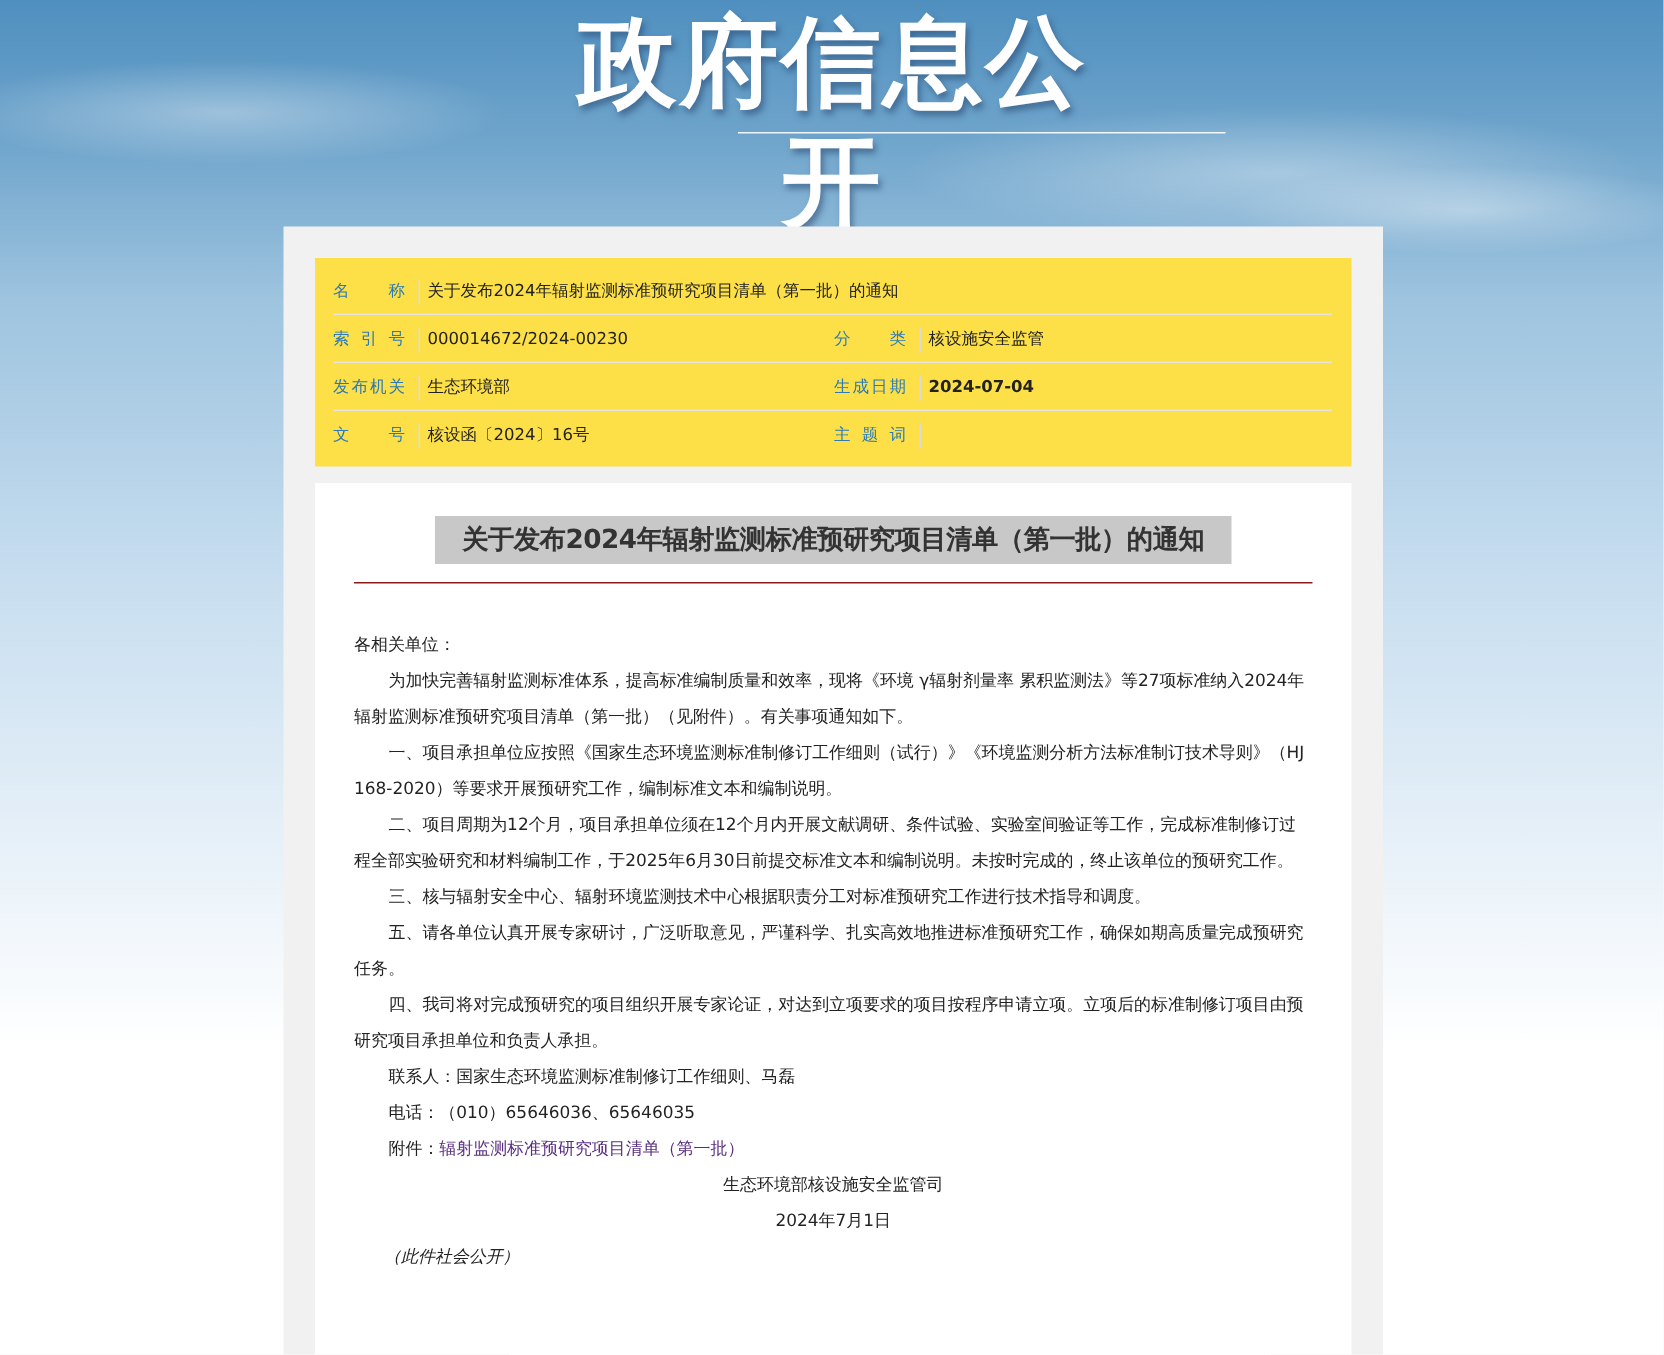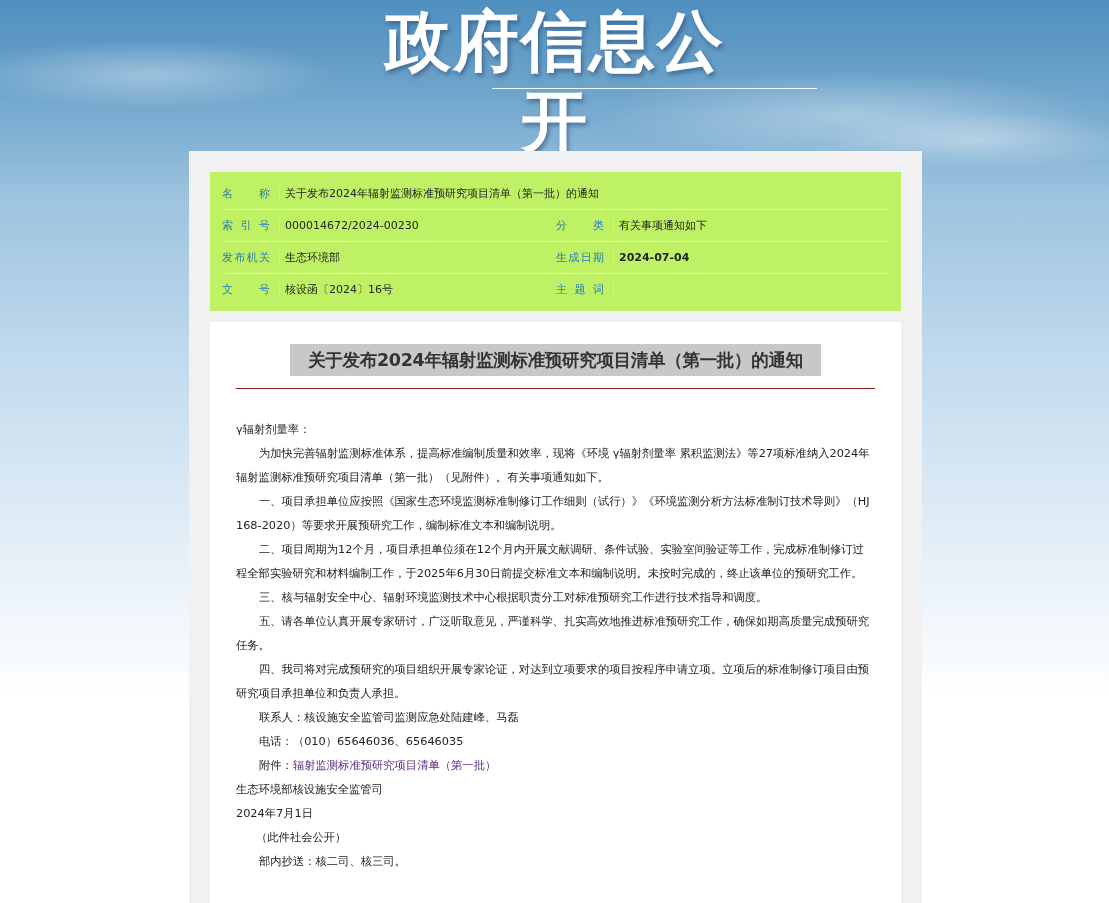--- a/index.html
+++ b/index.html
@@ -26,21 +26,21 @@
   .banner-line {
     position: absolute; left: 492px; top: 88px; width: 325px; height: 1px;
     background: rgba(255,255,255,0.9);
   }
   .outer-panel {
     position: absolute; left: 189px; top: 151px; width: 733px; height: 760px;
     background: #f1f1f1;
   }
   .meta-box {
     position: absolute; left: 210px; top: 172px; width: 691px; height: 139px;
-    background: #bef264;
+    background: #fde047;
   }
   .meta-row {
     position: absolute; left: 12px; width: 666px; height: 32px;
     border-bottom: 1px solid #e4e4e4;
     font-size: 11px;
   }
   .meta-row.last { border-bottom: none; }
   .meta-label {
     position: absolute; top: 0; height: 32px; line-height: 32px;
     color: #2c7bb6; width: 48px; text-align: justify; text-align-last: justify;
@@ -65,24 +65,24 @@
   .doc-rule {
     position: absolute; left: 26px; top: 66px; width: 639px; height: 1px;
     background: #8b1a1a;
   }
   .doc-body {
     position: absolute; left: 26px; top: 96px; width: 639px;
     font-size: 11.3px; color: #222; line-height: 24px;
   }
   .doc-body p { margin: 0; }
   .indent { text-indent: 23px; }
-  .right { text-align: left; }
+  .right { text-align: center; }
   .link { color: #5a2d82; text-decoration: none; cursor: pointer; }
   .pad-left { padding-left: 23px; }
-  .pad-left-s { padding-left: 20px; }
+  .pad-left-s { padding-left: 20px; font-style: italic; }
 </style>
 </head>
 <body>
 
 <div class="cloud" style="left:-40px;top:40px;width:380px;height:70px;"></div>
 <div class="cloud" style="left:600px;top:70px;width:500px;height:90px;"></div>
 <div class="cloud" style="left:820px;top:110px;width:320px;height:60px;"></div>
 
 <div class="banner">
   <div class="banner-title">政府信息公开</div>
@@ -96,21 +96,21 @@
     <span class="meta-label" style="left:0;">名　称</span>
     <span class="meta-sep" style="left:57px;"></span>
     <span class="meta-value" style="left:63px;">关于发布2024年辐射监测标准预研究项目清单（第一批）的通知</span>
   </div>
   <div class="meta-row" style="top:38px;">
     <span class="meta-label" style="left:0;">索引号</span>
     <span class="meta-sep" style="left:57px;"></span>
     <span class="meta-value" style="left:63px;">000014672/2024-00230</span>
     <span class="meta-label" style="left:334px;">分　类</span>
     <span class="meta-sep" style="left:391px;"></span>
-    <span class="meta-value" style="left:397px;">有关事项通知如下</span>
+    <span class="meta-value" style="left:397px;">核设施安全监管</span>
   </div>
   <div class="meta-row" style="top:70px;">
     <span class="meta-label" style="left:0;">发布机关</span>
     <span class="meta-sep" style="left:57px;"></span>
     <span class="meta-value" style="left:63px;">生态环境部</span>
     <span class="meta-label" style="left:334px;">生成日期</span>
     <span class="meta-sep" style="left:391px;"></span>
     <span class="meta-value" style="left:397px;font-weight:bold;">2024-07-04</span>
   </div>
   <div class="meta-row last" style="top:102px;">
@@ -120,28 +120,27 @@
     <span class="meta-label" style="left:334px;">主题词</span>
     <span class="meta-sep" style="left:391px;"></span>
     <span class="meta-value" style="left:397px;"></span>
   </div>
 </div>
 
 <div class="doc-box">
   <div class="doc-title">关于发布2024年辐射监测标准预研究项目清单（第一批）的通知</div>
   <div class="doc-rule"></div>
   <div class="doc-body">
-    <p>γ辐射剂量率：</p>
+    <p>各相关单位：</p>
     <p class="indent">为加快完善辐射监测标准体系，提高标准编制质量和效率，现将《环境 γ辐射剂量率 累积监测法》等27项标准纳入2024年辐射监测标准预研究项目清单（第一批）（见附件）。有关事项通知如下。</p>
     <p class="indent">一、项目承担单位应按照《国家生态环境监测标准制修订工作细则（试行）》《环境监测分析方法标准制订技术导则》（HJ 168-2020）等要求开展预研究工作，编制标准文本和编制说明。</p>
     <p class="indent">二、项目周期为12个月，项目承担单位须在12个月内开展文献调研、条件试验、实验室间验证等工作，完成标准制修订过程全部实验研究和材料编制工作，于2025年6月30日前提交标准文本和编制说明。未按时完成的，终止该单位的预研究工作。</p>
     <p class="indent">三、核与辐射安全中心、辐射环境监测技术中心根据职责分工对标准预研究工作进行技术指导和调度。</p>
     <p class="indent">五、请各单位认真开展专家研讨，广泛听取意见，严谨科学、扎实高效地推进标准预研究工作，确保如期高质量完成预研究任务。</p>
     <p class="indent">四、我司将对完成预研究的项目组织开展专家论证，对达到立项要求的项目按程序申请立项。立项后的标准制修订项目由预研究项目承担单位和负责人承担。</p>
-    <p class="pad-left">联系人：核设施安全监管司监测应急处陆建峰、马磊</p>
+    <p class="pad-left">联系人：国家生态环境监测标准制修订工作细则、马磊</p>
     <p class="pad-left">电话：（010）65646036、65646035</p>
     <p class="pad-left"><span>附件：</span><a class="link">辐射监测标准预研究项目清单（第一批）</a></p>
     <p class="right">生态环境部核设施安全监管司</p>
     <p class="right">2024年7月1日</p>
     <p class="pad-left-s">（此件社会公开）</p>
-    <p class="pad-left">部内抄送：核二司、核三司。</p>
   </div>
 </div>
 
 </body></html>

